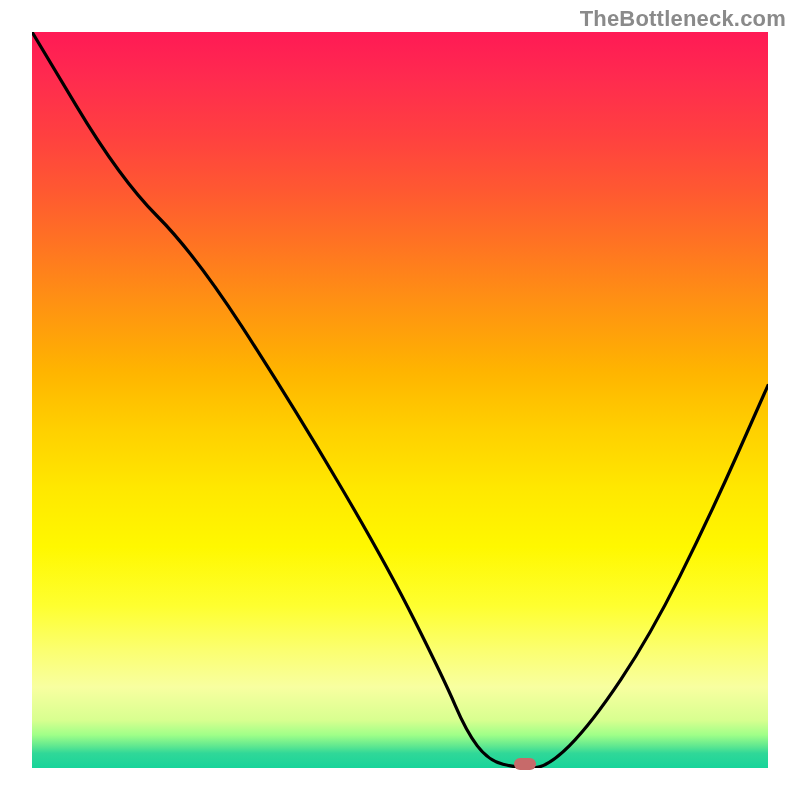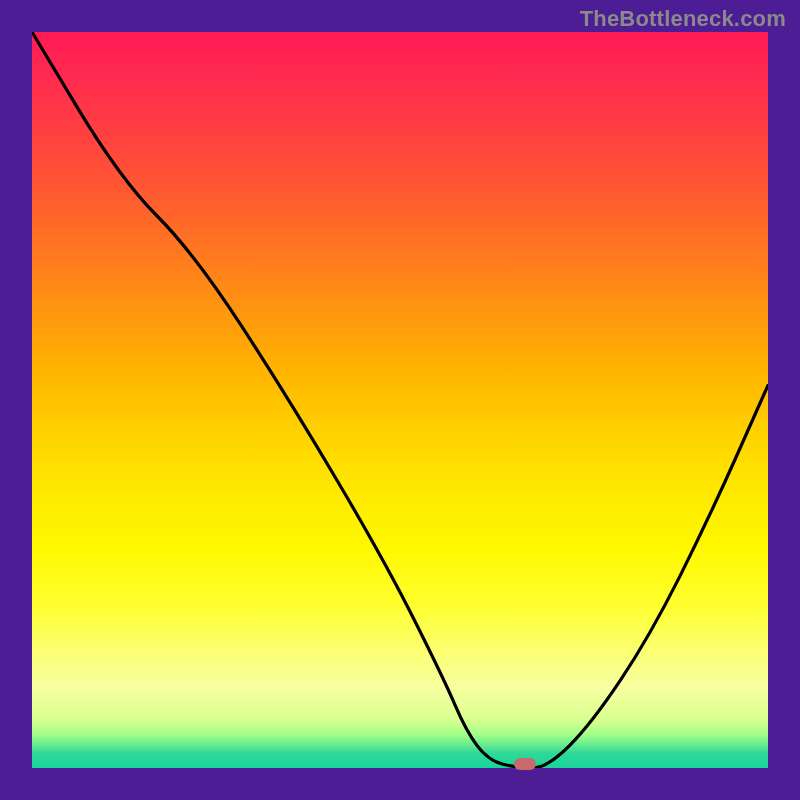--- a/index.html
+++ b/index.html
@@ -7,21 +7,21 @@
     padding: 0;
     width: 800px;
     height: 800px;
     background: #000;
     overflow: hidden;
   }
   .container {
     position: relative;
     width: 800px;
     height: 800px;
-    background: #4c1d95;
+    background: #ffffff;
   }
   .plot-area {
     position: absolute;
     left: 32px;
     top: 32px;
     width: 736px;
     height: 736px;
     background: linear-gradient(to bottom,
       #ff1a55 0%,
       #ff2a4f 6%,

